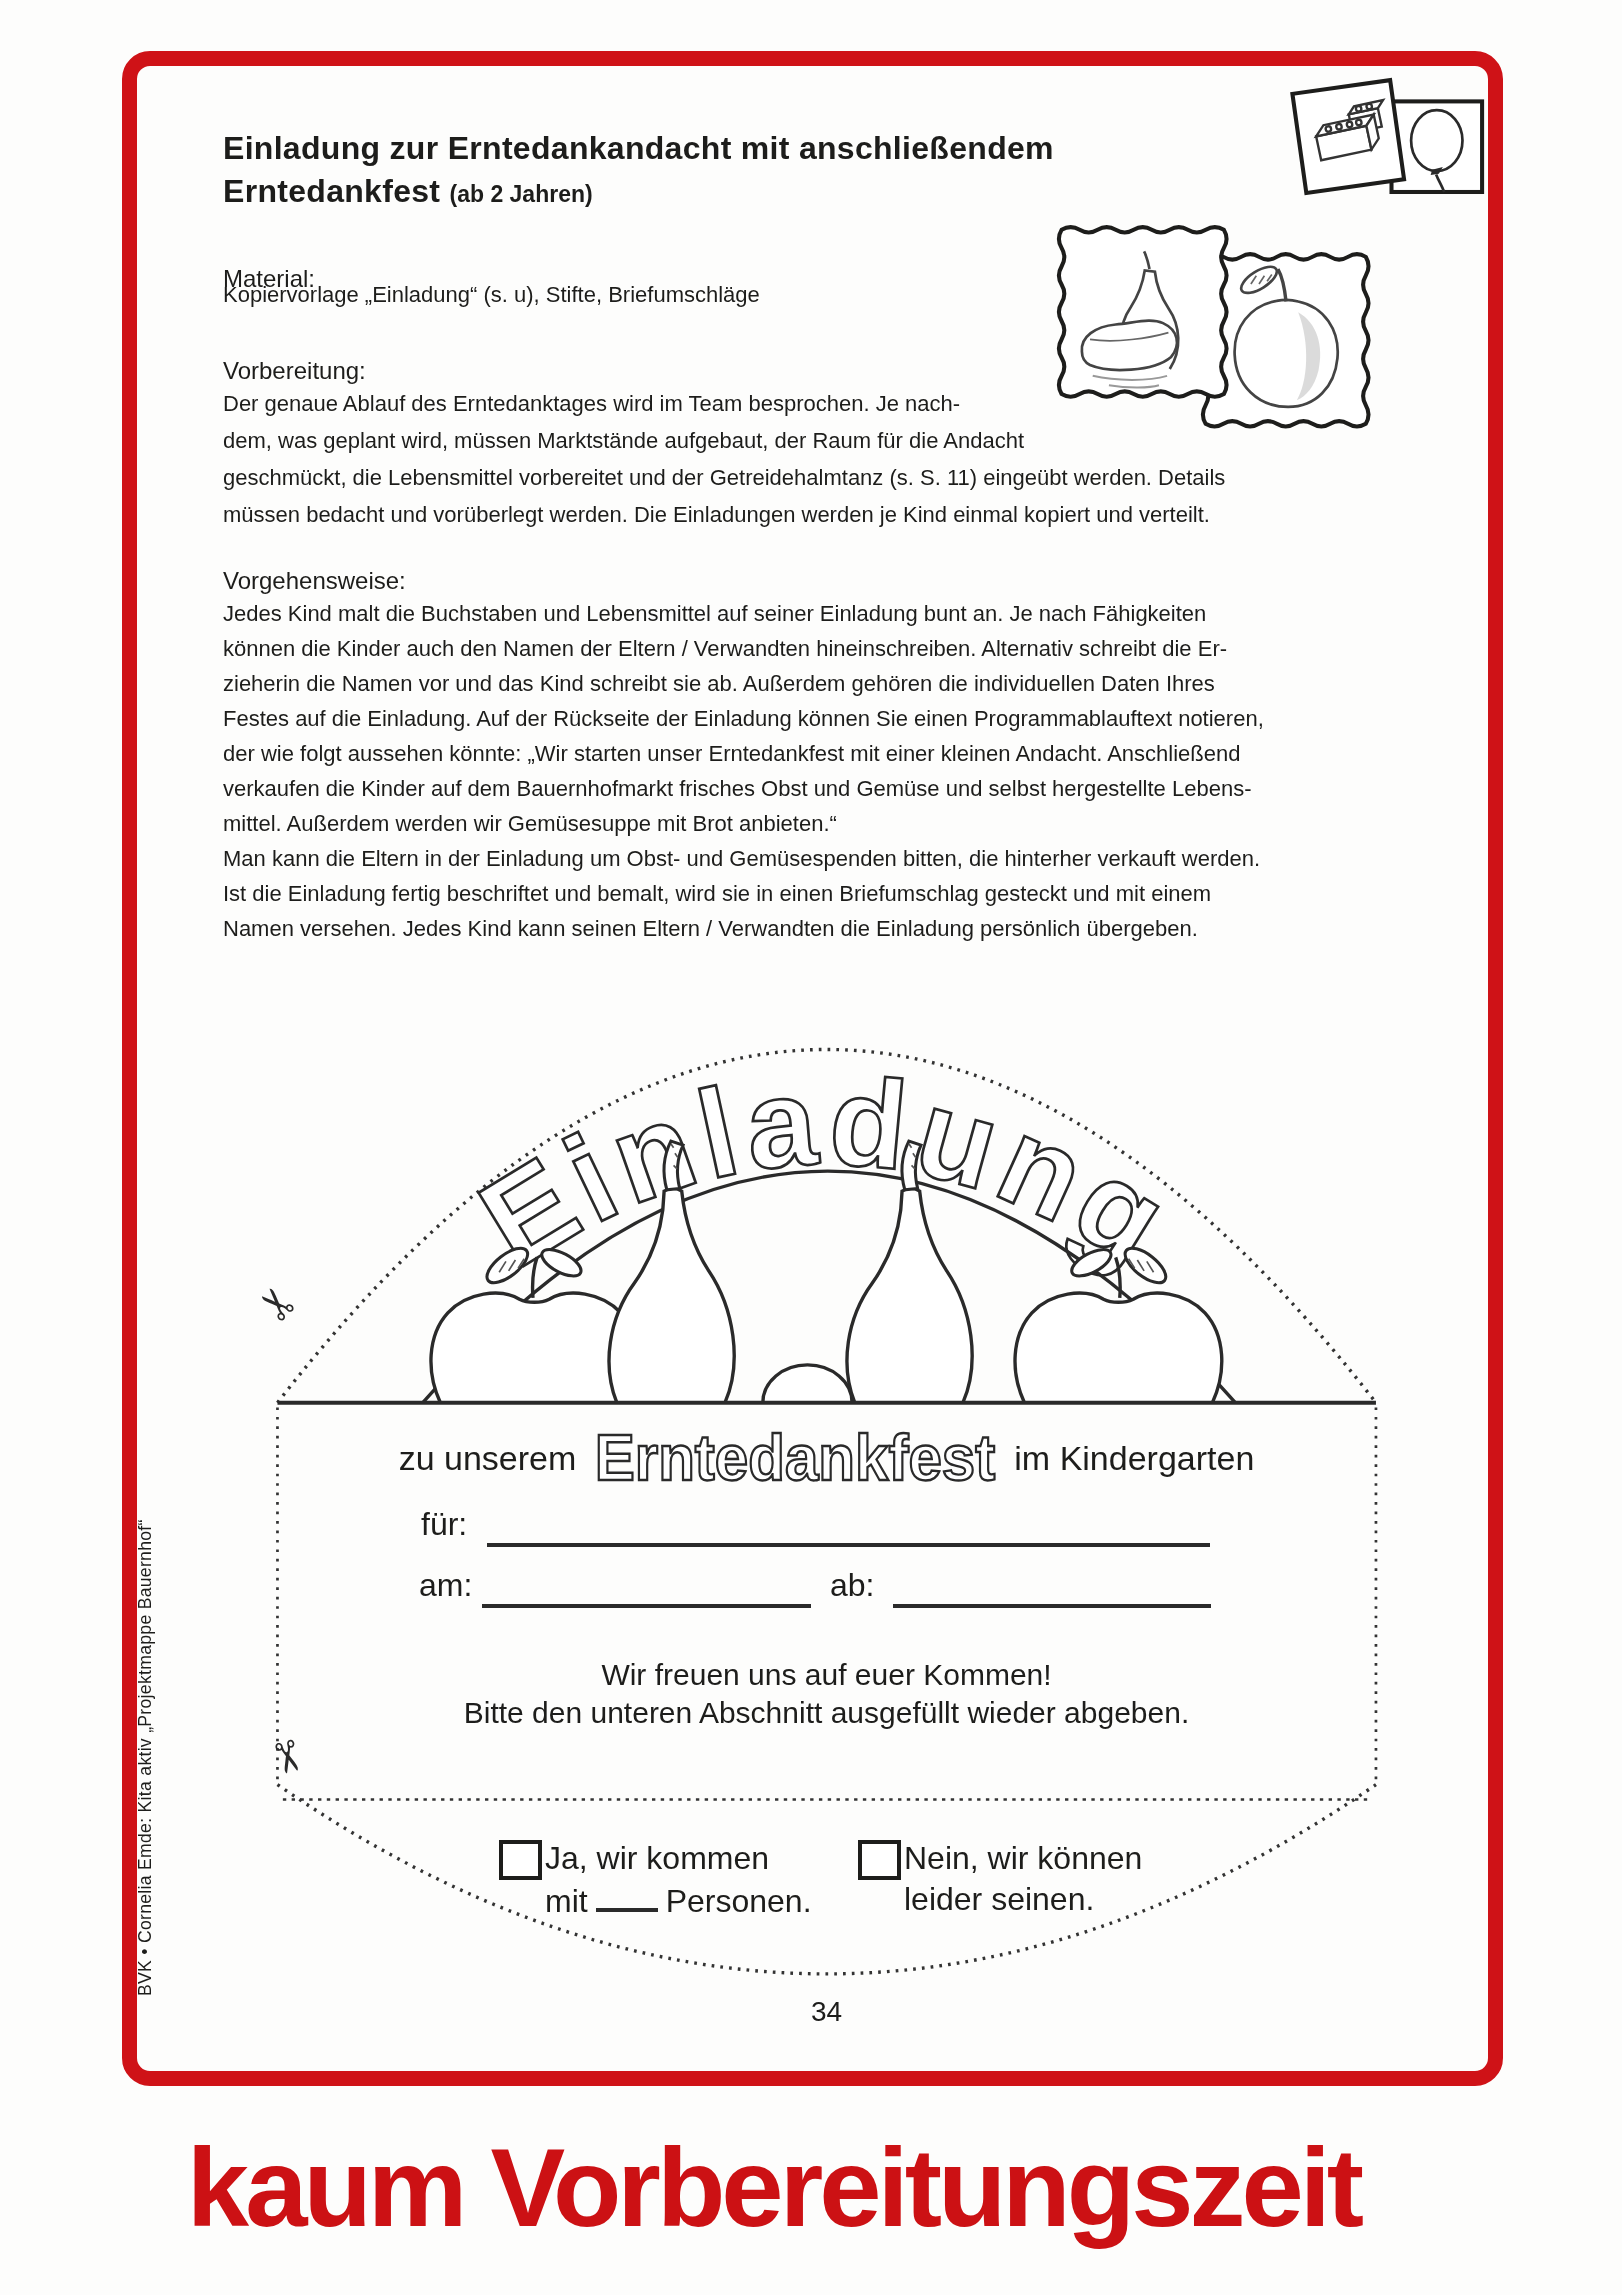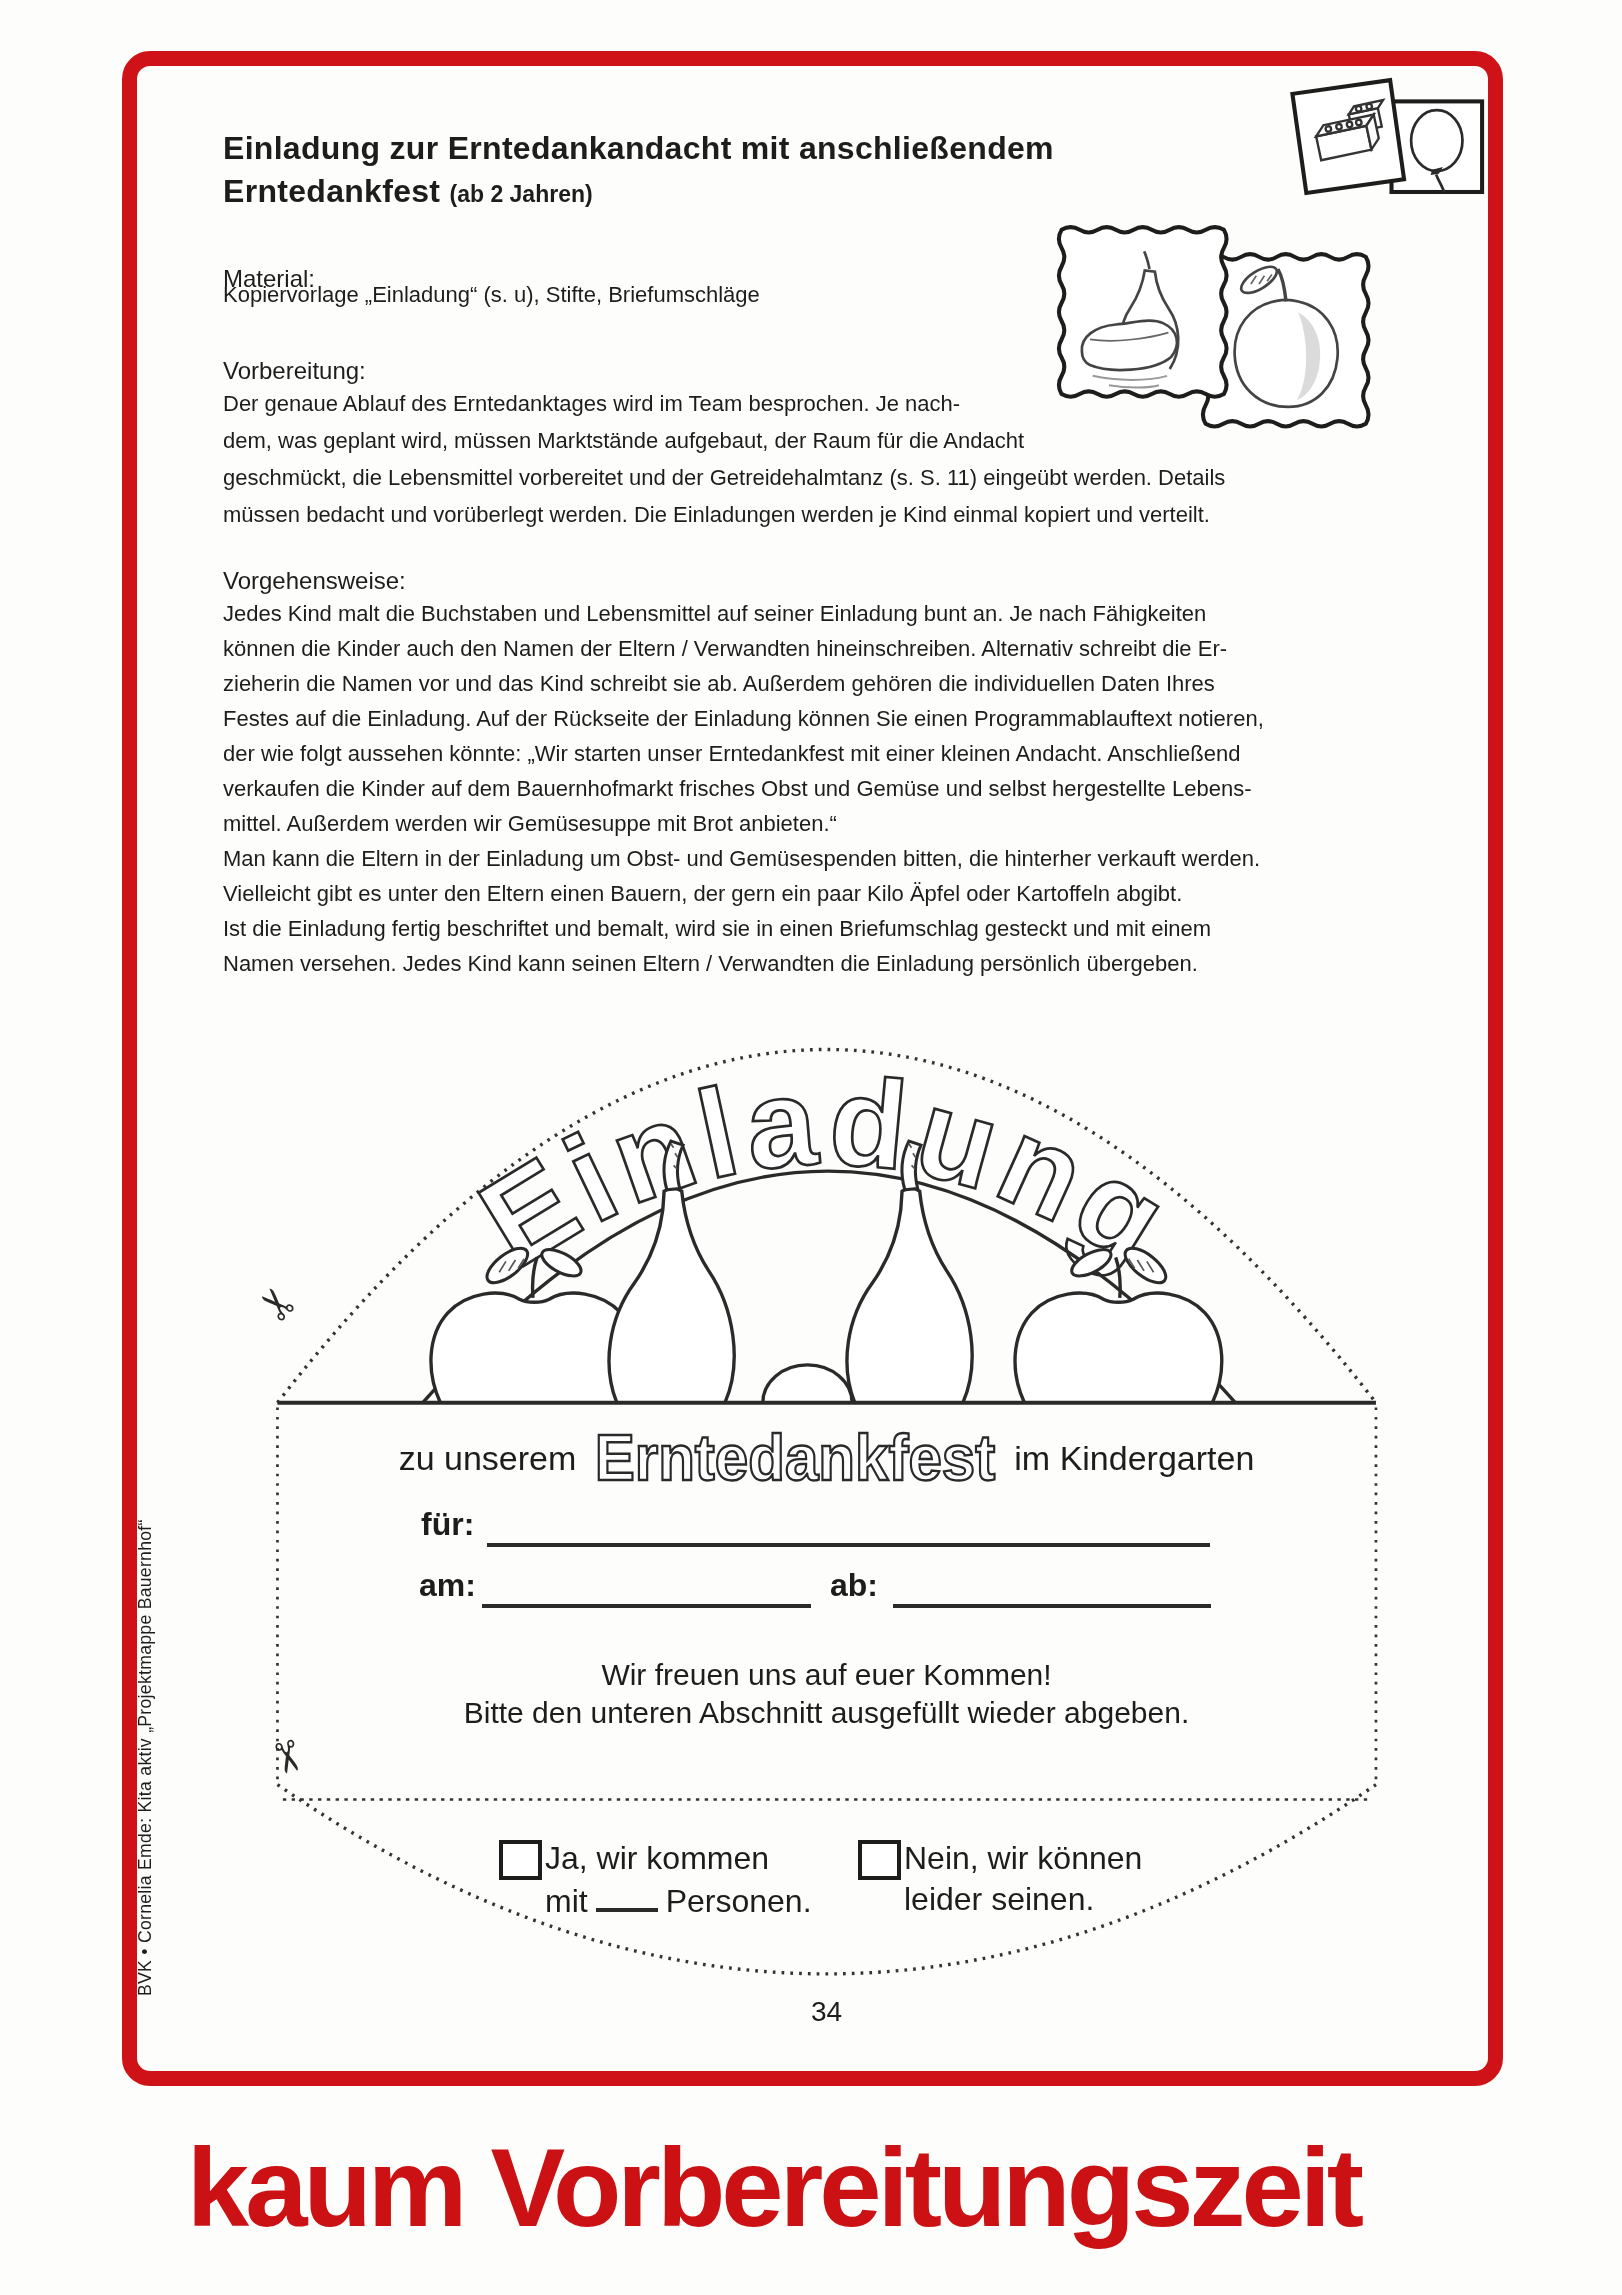--- a/index.html
+++ b/index.html
@@ -8,21 +8,21 @@
   .abs{position:absolute;}
   .frame{left:122px;top:51px;width:1351px;height:2005px;border:15px solid #cf1217;border-radius:28px;}
   .title1{left:223px;top:130px;font-size:32px;font-weight:bold;letter-spacing:0.3px;white-space:nowrap;}
   .title2{left:223px;top:173px;font-size:32px;font-weight:bold;letter-spacing:0.3px;white-space:nowrap;}
   .title-age{font-size:23px;font-weight:bold;letter-spacing:0;}
   .h-sec{font-size:24px;font-weight:normal;white-space:nowrap;}
   .bodylines{font-size:22px;line-height:37px;white-space:nowrap;}
   .bodylines2{font-size:22px;line-height:35px;white-space:nowrap;}
   .card-heading{left:277px;top:1414px;width:1099px;height:88px;display:flex;align-items:center;justify-content:center;gap:12px;}
   .card-heading .pre,.card-heading .post{font-size:34px;white-space:nowrap;}
-  .field-label{font-size:32px;font-weight:bold;}
+  .field-label{font-size:32px;}
   .fline{background:#2b2b2b;height:4px;}
   .note{width:1099px;left:277px;text-align:center;font-size:30px;white-space:nowrap;}
   .rsvp-box{width:35px;height:32px;border:4px solid #1d1d1b;background:#fff;}
   .rsvp-text{font-size:32px;white-space:nowrap;}
   .blank{display:inline-block;width:62px;height:27px;border-bottom:4px solid #2b2b2b;margin:0 8px;vertical-align:baseline;}
   .pagenum{left:759px;top:1996px;width:135px;text-align:center;font-size:28px;}
   .sidecredit{left:135px;top:1996px;transform:rotate(-90deg);transform-origin:0 0;font-size:17.6px;white-space:nowrap;letter-spacing:0.3px;}
   .bottomlabel{left:0;top:2123px;width:1547px;text-align:center;font-size:112px;font-weight:bold;
                letter-spacing:-4px;color:#cc1114;white-space:nowrap;}
   .scissors{font-size:43px;color:#2a2a2a;line-height:1;}
@@ -148,21 +148,20 @@
   <div class="abs h-sec" style="left:223px;top:567px">Vorgehensweise:</div>
   <div class="abs bodylines2" style="left:223px;top:596px">
       <div>Jedes Kind malt die Buchstaben und Lebensmittel auf seiner Einladung bunt an. Je nach Fähigkeiten</div>
       <div>können die Kinder auch den Namen der Eltern / Verwandten hineinschreiben. Alternativ schreibt die Er-</div>
       <div>zieherin die Namen vor und das Kind schreibt sie ab. Außerdem gehören die individuellen Daten Ihres</div>
       <div>Festes auf die Einladung. Auf der Rückseite der Einladung können Sie einen Programmablauftext notieren,</div>
       <div>der wie folgt aussehen könnte: „Wir starten unser Erntedankfest mit einer kleinen Andacht. Anschließend</div>
       <div>verkaufen die Kinder auf dem Bauernhofmarkt frisches Obst und Gemüse und selbst hergestellte Lebens-</div>
       <div>mittel. Außerdem werden wir Gemüsesuppe mit Brot anbieten.“</div>
       <div>Man kann die Eltern in der Einladung um Obst- und Gemüsespenden bitten, die hinterher verkauft werden.</div>
-      <div>Vielleicht gibt es unter den Eltern einen Bauern, der gern ein paar Kilo Äpfel oder Kartoffeln abgibt.</div>
       <div>Ist die Einladung fertig beschriftet und bemalt, wird sie in einen Briefumschlag gesteckt und mit einem</div>
       <div>Namen versehen. Jedes Kind kann seinen Eltern / Verwandten die Einladung persönlich übergeben.</div>
     </div>
 
   <span class="abs scissors sc1">✂</span>
 
   <div class="abs card-heading">
     <span class="pre">zu unserem</span>
     <svg width="414" height="84" viewBox="0 0 612 124">
       <text x="306" y="94" text-anchor="middle" font-size="96" font-weight="bold" fill="#ffffff" stroke="#2a2a2a" stroke-width="3.5" textLength="592" lengthAdjust="spacingAndGlyphs">Erntedankfest</text>

